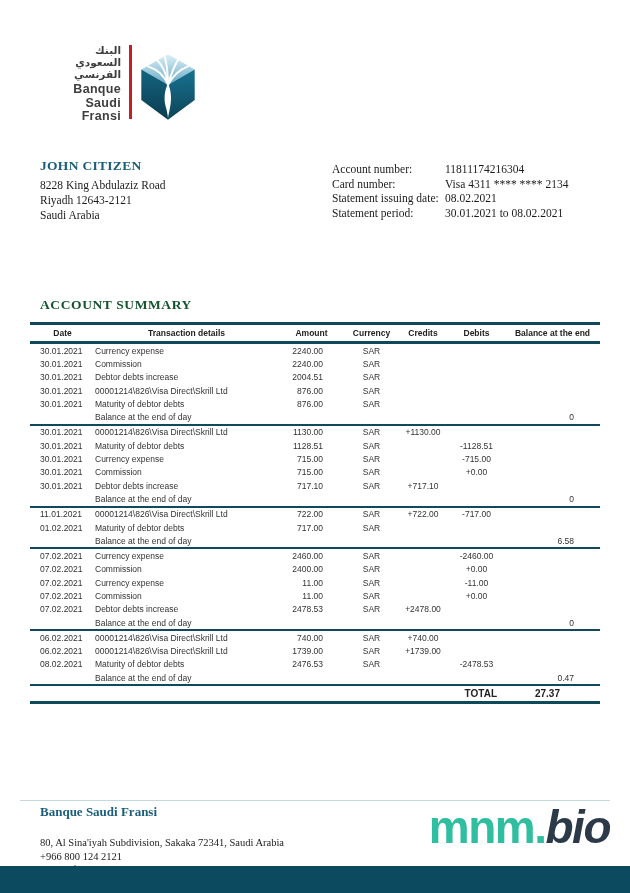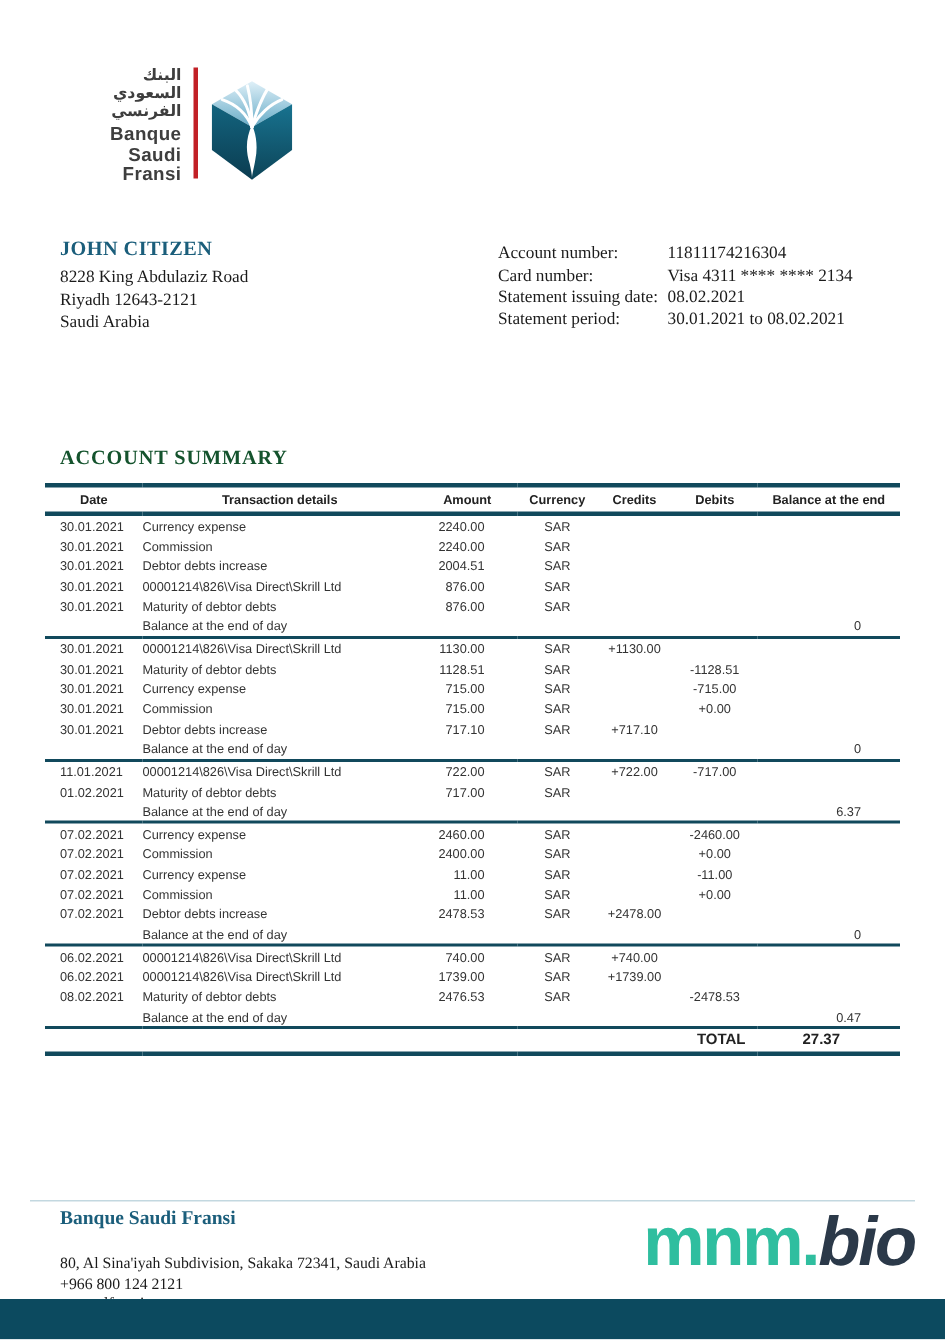--- a/index.html
+++ b/index.html
@@ -297,21 +297,21 @@
           <td class="c5"></td>
           <td class="c6"></td>
         </tr>
         <tr>
           <td class="c0"></td>
           <td class="c1">Balance at the end of day</td>
           <td class="c2"></td>
           <td class="c3"></td>
           <td class="c4"></td>
           <td class="c5"></td>
-          <td class="c6">6.37</td>
+          <td class="c6">6.58</td>
         </tr>
       </tbody>
       <tbody>
         <tr>
           <td class="c0">07.02.2021</td>
           <td class="c1">Currency expense</td>
           <td class="c2">2460.00</td>
           <td class="c3">SAR</td>
           <td class="c4"></td>
           <td class="c5">-2460.00</td>

